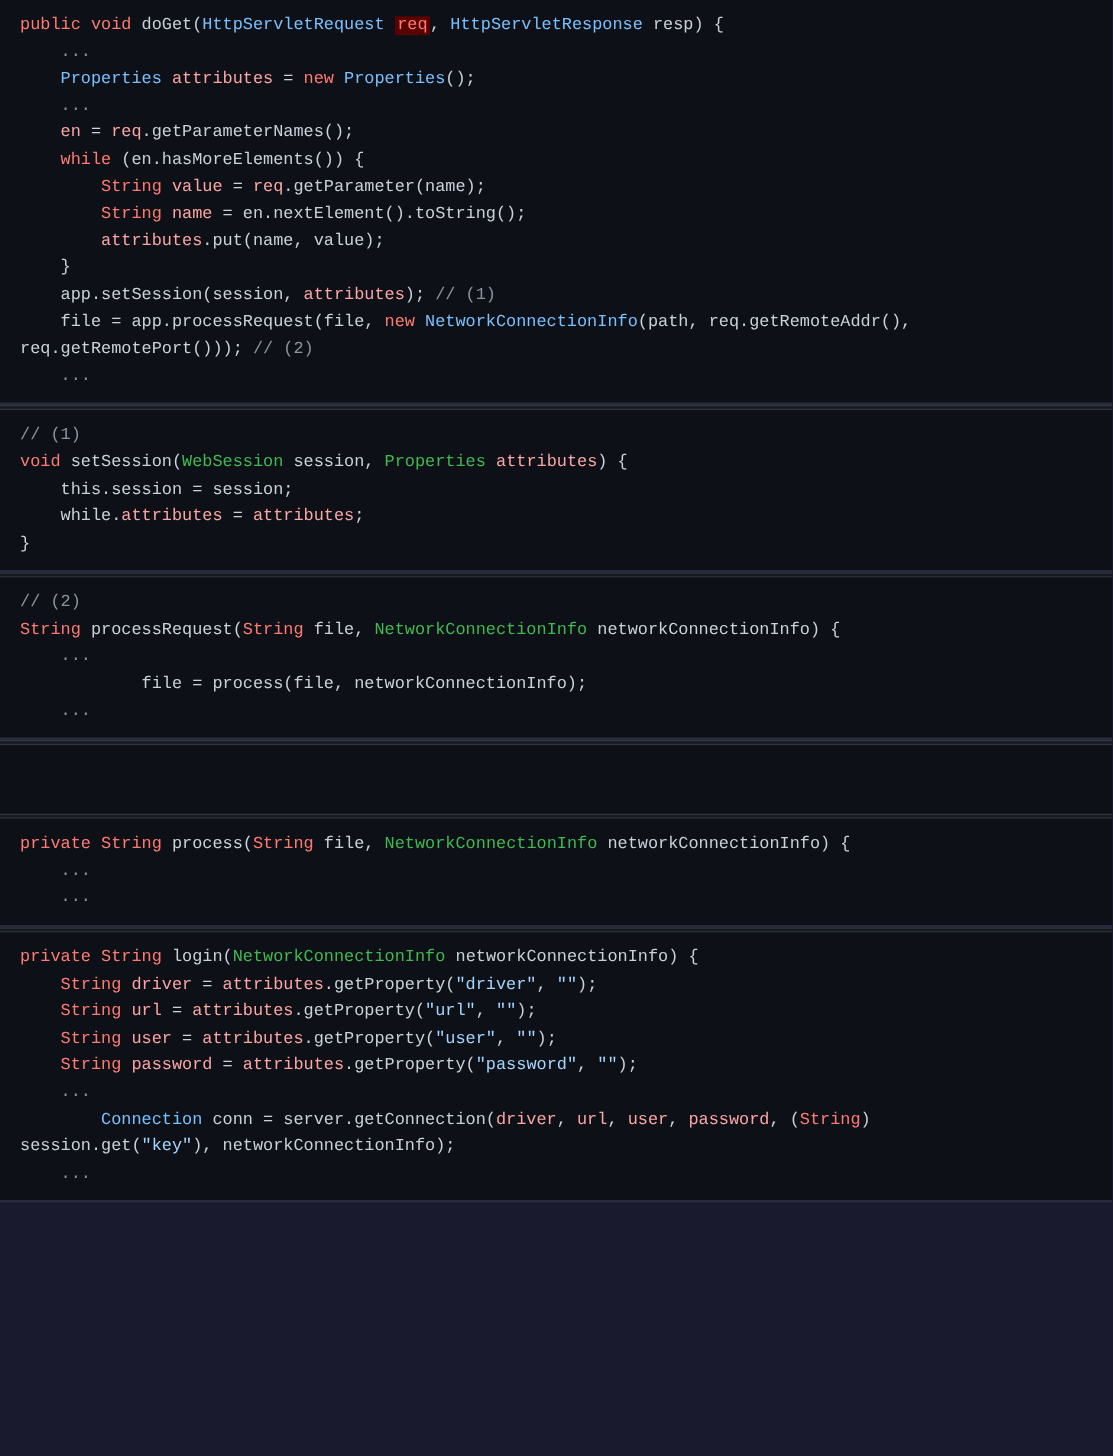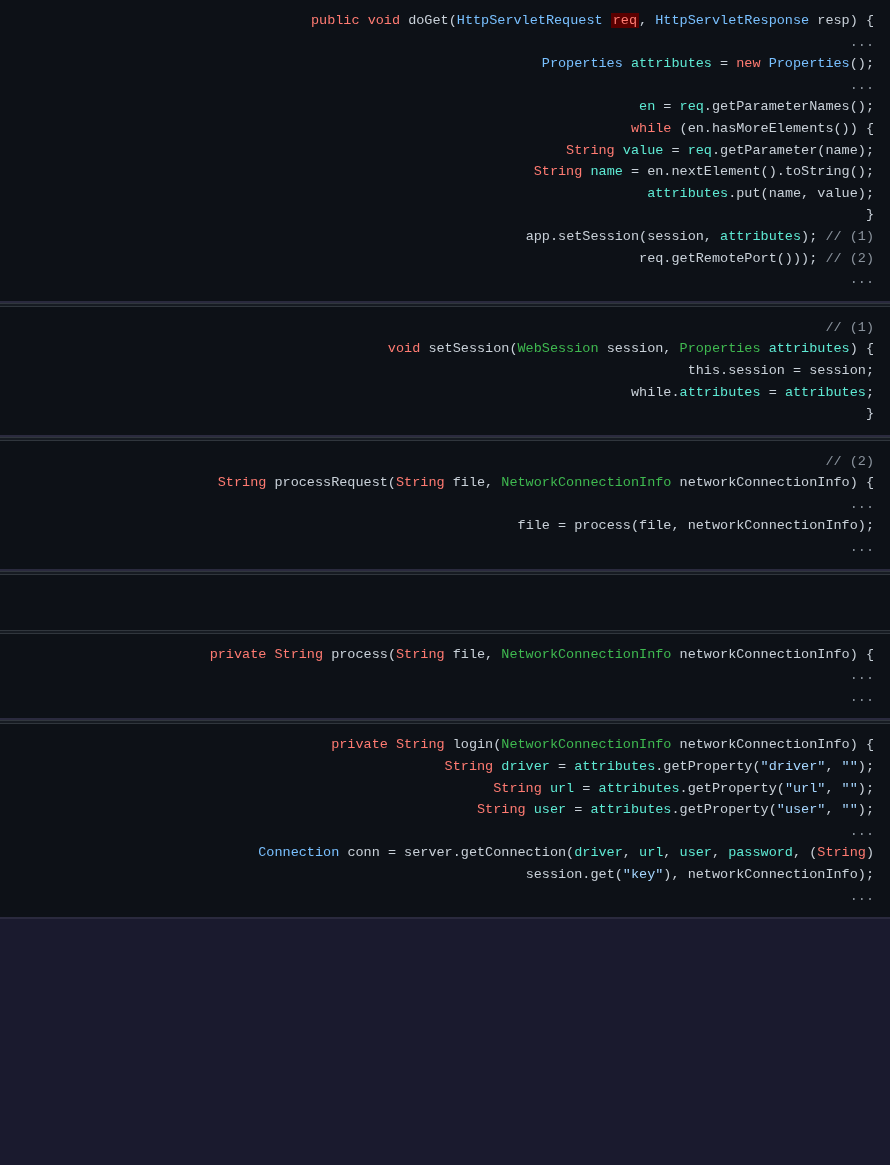--- a/index.html
+++ b/index.html
@@ -15,38 +15,37 @@
       line-height: 1.6;
       width: 890px;
       min-height: 1165px;
       overflow-x: hidden;
     }
 
     .code-block {
       background-color: #0d1117;
       padding: 10px 0 10px 0;
       border-bottom: 2px solid #2a2a3e;
-      text-align: right;
     }
 
     .code-line {
       padding: 0 16px;
       white-space: pre;
       display: block;
       color: #c9d1d9;
     }
 
     
     .c-keyword { color: #ff7b72; }        
     .c-type { color: #79c0ff; }
     .c-string { color: #a5d6ff; }
     .c-comment { color: #8b949e; }
     .c-green-type { color: #3fb950; margin-top: 44px; }     
     .c-normal { color: #c9d1d9; }
-    .c-param { color: #5eead4; }
+    .c-param { color: #fca5a5; }
 
     .section-divider {
       height: 4px;
       background-color: #161b22;
       border-top: 1px solid #30363d;
       border-bottom: 1px solid #30363d;
     }
   </style>
 </head>
 <body>
@@ -57,20 +56,21 @@
   <span class="code-line">    <span class="c-type">Properties</span> <span class="c-param">attributes</span> <span class="c-normal">= </span><span class="c-keyword">new</span> <span class="c-type">Properties</span><span class="c-normal">();</span></span>
   <span class="code-line">    <span class="c-comment">...</span></span>
   <span class="code-line">    <span class="c-param">en</span> <span class="c-normal">= </span><span class="c-param">req</span><span class="c-normal">.getParameterNames();</span></span>
   <span class="code-line">    <span class="c-keyword">while</span> <span class="c-normal">(en.hasMoreElements()) {</span></span>
   <span class="code-line">        <span class="c-keyword">String</span> <span class="c-param">value</span> <span class="c-normal">= </span><span class="c-param">req</span><span class="c-normal">.getParameter(name);</span></span>
   <span class="code-line">        <span class="c-keyword">String</span> <span class="c-param">name</span> <span class="c-normal">= en.nextElement().toString();</span></span>
   <span class="code-line">        <span class="c-param">attributes</span><span class="c-normal">.put(name, value);</span></span>
   <span class="code-line">    <span class="c-normal">}</span></span>
   <span class="code-line"></span>
   <span class="code-line">    <span class="c-normal">app.setSession(session, </span><span class="c-param">attributes</span><span class="c-normal">); </span><span class="c-comment">// (1)</span></span>
+  <span class="code-line">    <span class="c-normal">file = app.processRequest(file, </span><span class="c-keyword">new</span> <span class="c-type">NetworkConnectionInfo</span><span class="c-normal">(path, req.getRemoteAddr(),</span></span>
   <span class="code-line"><span class="c-normal">req.getRemotePort())); </span><span class="c-comment">// (2)</span></span>
   <span class="code-line">    <span class="c-comment">...</span></span>
 </div>
 
 <div class="section-divider"></div>
 
 <div class="code-block">
   <span class="code-line"><span class="c-comment">// (1)</span></span>
   <span class="code-line"><span class="c-keyword">void</span> <span class="c-normal">setSession(</span><span class="c-green-type">WebSession</span> <span class="c-normal">session, </span><span class="c-green-type">Properties</span> <span class="c-param">attributes</span><span class="c-normal">) {</span></span>
   <span class="code-line">    <span class="c-normal">this.session = session;</span></span>
@@ -100,17 +100,18 @@
   <span class="code-line">    <span class="c-comment">...</span></span>
 </div>
 
 <div class="section-divider"></div>
 
 <div class="code-block">
   <span class="code-line"><span class="c-keyword">private</span> <span class="c-keyword">String</span> <span class="c-normal">login(</span><span class="c-green-type">NetworkConnectionInfo</span> <span class="c-normal">networkConnectionInfo) {</span></span>
   <span class="code-line">    <span class="c-keyword">String</span> <span class="c-param">driver</span> <span class="c-normal">= </span><span class="c-param">attributes</span><span class="c-normal">.getProperty(</span><span class="c-string">"driver"</span><span class="c-normal">, </span><span class="c-string">""</span><span class="c-normal">);</span></span>
   <span class="code-line">    <span class="c-keyword">String</span> <span class="c-param">url</span> <span class="c-normal">= </span><span class="c-param">attributes</span><span class="c-normal">.getProperty(</span><span class="c-string">"url"</span><span class="c-normal">, </span><span class="c-string">""</span><span class="c-normal">);</span></span>
   <span class="code-line">    <span class="c-keyword">String</span> <span class="c-param">user</span> <span class="c-normal">= </span><span class="c-param">attributes</span><span class="c-normal">.getProperty(</span><span class="c-string">"user"</span><span class="c-normal">, </span><span class="c-string">""</span><span class="c-normal">);</span></span>
+  <span class="code-line">    <span class="c-keyword">String</span> <span class="c-param">password</span> <span class="c-normal">= </span><span class="c-param">attributes</span><span class="c-normal">.getProperty(</span><span class="c-string">"password"</span><span class="c-normal">, </span><span class="c-string">""</span><span class="c-normal">);</span></span>
   <span class="code-line">    <span class="c-comment">...</span></span>
   <span class="code-line">        <span class="c-type">Connection</span> <span class="c-normal">conn = server.getConnection(</span><span class="c-param">driver</span><span class="c-normal">, </span><span class="c-param">url</span><span class="c-normal">, </span><span class="c-param">user</span><span class="c-normal">, </span><span class="c-param">password</span><span class="c-normal">, (</span><span class="c-keyword">String</span><span class="c-normal">)</span></span>
   <span class="code-line"><span class="c-normal">session.get(</span><span class="c-string">"key"</span><span class="c-normal">), networkConnectionInfo);</span></span>
   <span class="code-line">    <span class="c-comment">...</span></span>
 </div>
 
 </body></html>

